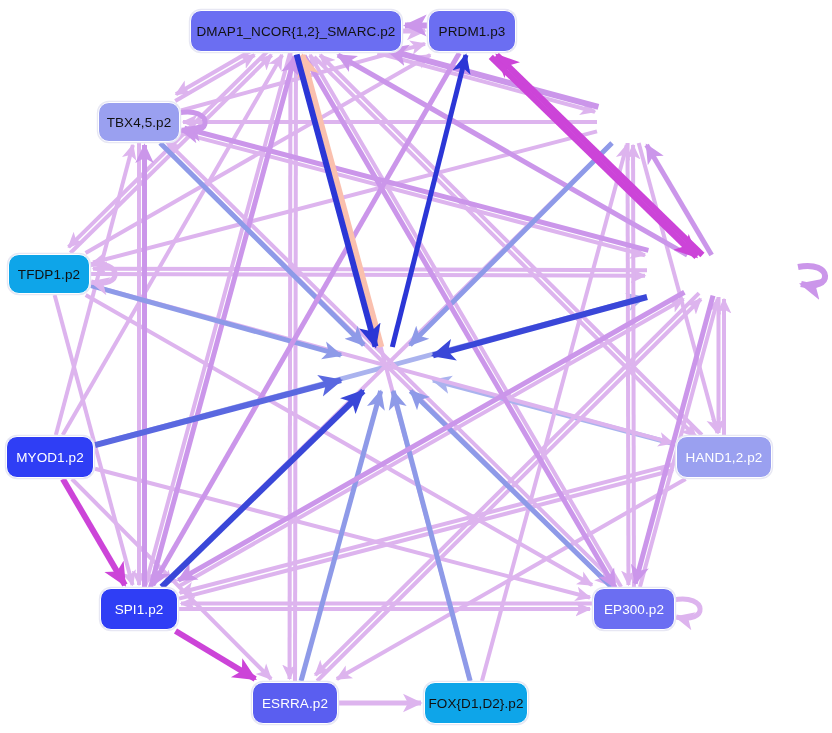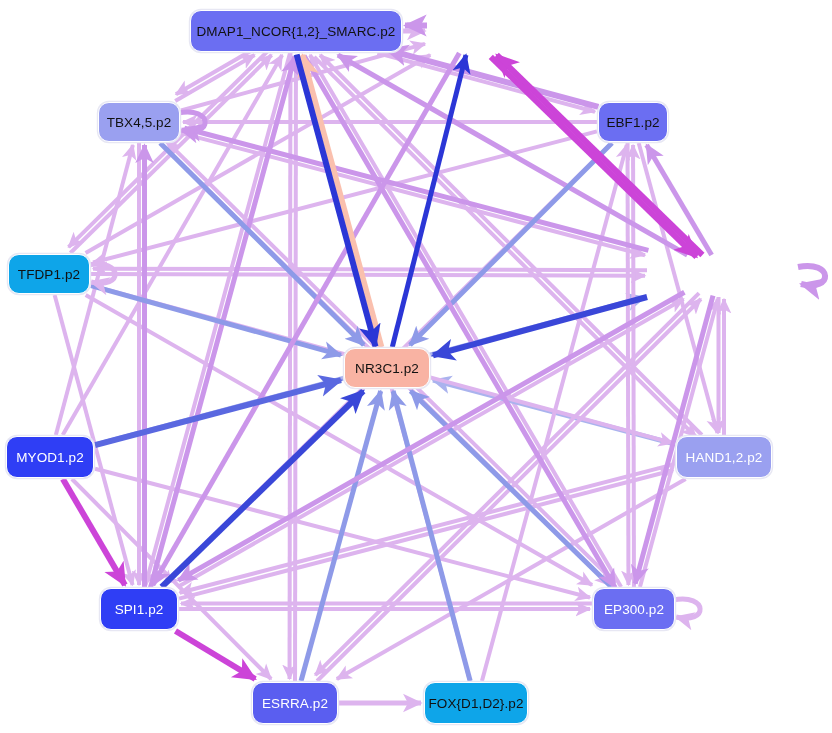--- a/index.html
+++ b/index.html
@@ -163,31 +163,28 @@
       <line x1="490.79" y1="56.94" x2="696.51" y2="256.94" stroke="#cc44d8" stroke-width="6" stroke-linecap="butt" marker-end="url(#ccc44d8)"></line>
       <path d="M 178 113 C 213.6 106, 213.6 138, 181 130" fill="none" stroke="#cb96ea" stroke-width="5" marker-end="url(#ccb96ea)"></path>
       <path d="M 88 265 C 123.6 258, 123.6 290, 91 282" fill="none" stroke="#ddb4ee" stroke-width="5" marker-end="url(#cddb4ee)"></path>
       <path d="M 798 267 C 833.6 260, 833.6 292, 801 284" fill="none" stroke="#cb96ea" stroke-width="6" marker-end="url(#ccb96ea)"></path>
       <path d="M 673 600 C 708.6 593, 708.6 625, 676 617" fill="none" stroke="#ddb4ee" stroke-width="5" marker-end="url(#cddb4ee)"></path>
     </svg>
   <div id="node-layer">
       <div class="node" style="left: 190px; top: 10px; width: 212px; height: 42px; background: rgb(107, 110, 242); color: rgb(17, 17, 17);">
         <span class="node-label">DMAP1_NCOR{1,2}_SMARC.p2</span>
       </div>
+      <div class="node" style="left: 428px; top: 10px; width: 88px; height: 42px; background: rgb(107, 110, 242); color: rgb(17, 17, 17);">
+        <span class="node-label">PRDM1.p3</span>
+      </div>
       <div class="node" style="left: 98px; top: 102px; width: 82px; height: 40px; background: rgb(154, 160, 240); color: rgb(17, 17, 17);">
         <span class="node-label">TBX4,5.p2</span>
       </div>
-      <div class="node" style="left: 598px; top: 102px; width: 70px; height: 40px; background: rgb(107, 110, 242); color: rgb(17, 17, 17);">
-        <span class="node-label">EBF1.p2</span>
-      </div>
       <div class="node" style="left: 8px; top: 254px; width: 82px; height: 40px; background: #0ea5e9; color: rgb(17, 17, 17);">
         <span class="node-label">TFDP1.p2</span>
-      </div>
-      <div class="node" style="left: 344px; top: 348px; width: 86px; height: 40px; background: rgb(249, 179, 163); color: rgb(17, 17, 17);">
-        <span class="node-label">NR3C1.p2</span>
       </div>
       <div class="node" style="left: 6px; top: 436px; width: 88px; height: 42px; background: rgb(47, 62, 245); color: rgb(255, 255, 255);">
         <span class="node-label">MYOD1.p2</span>
       </div>
       <div class="node" style="left: 676px; top: 436px; width: 96px; height: 42px; background: rgb(154, 160, 240); color: rgb(255, 255, 255);">
         <span class="node-label">HAND1,2.p2</span>
       </div>
       <div class="node" style="left: 100px; top: 588px; width: 78px; height: 42px; background: rgb(47, 62, 245); color: rgb(255, 255, 255);">
         <span class="node-label">SPI1.p2</span>
       </div>

